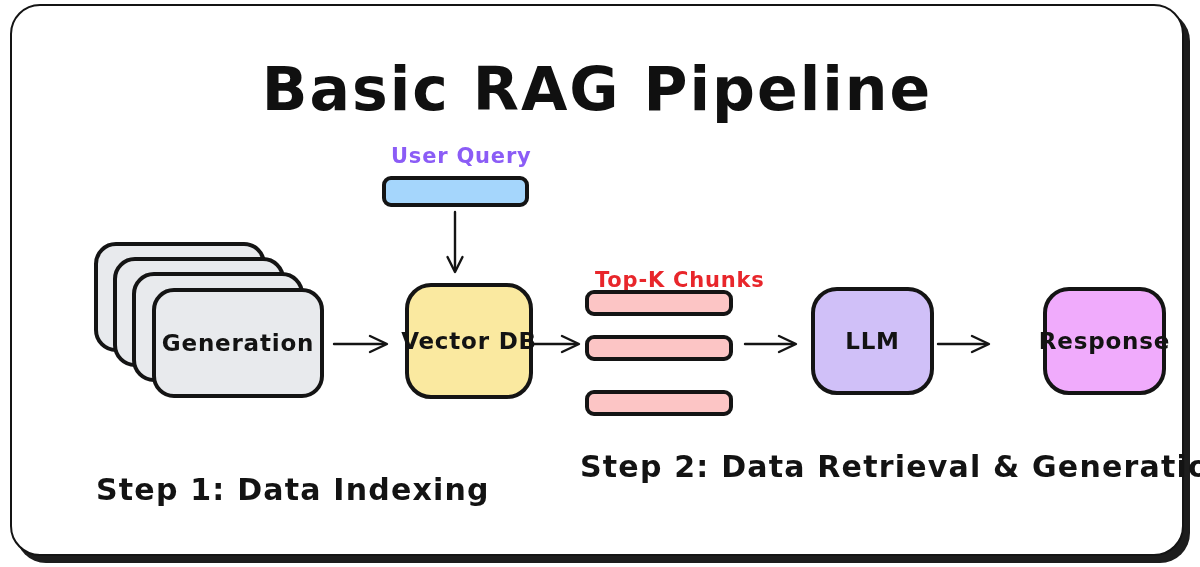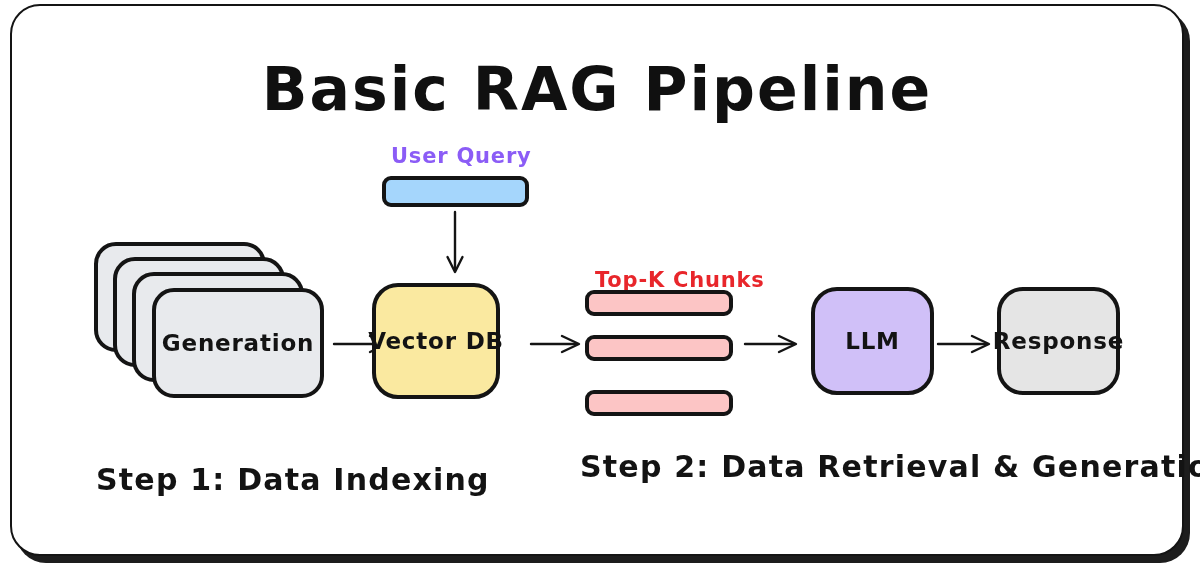--- a/index.html
+++ b/index.html
@@ -52,21 +52,21 @@
     letter-spacing: 2px;
     color: #101010;
   }
   .step-label {
     position: absolute;
     font-size: 30px;
     font-weight: 600;
     letter-spacing: 1.2px;
     color: #131313;
   }
-  #step1 { left: 84px; top: 456px; }
+  #step1 { left: 84px; top: 466px; }
   #step2 { left: 568px; top: 443px; }
 
   .caption {
     position: absolute;
     font-size: 21px;
     font-weight: 700;
     letter-spacing: 0.8px;
   }
   #user-query-caption { left: 379px; top: 138px; color: #8b5cf6; }
   #topk-caption       { left: 583px; top: 250px; color: #e8262b; margin-top: 12px; }
@@ -120,21 +120,21 @@
     left: 58px; top: 46px;
     display: flex; align-items: center; justify-content: center;
   }
   #doc-card-4 .node-label {
     font-size: 23px; font-weight: 600; letter-spacing: 0.8px;
     color: #131313; white-space: nowrap;
   }
 
   
   #vector-db-box {
-    left: 360px; top: 277px;
+    left: 393px; top: 277px;
     width: 128px; height: 116px;
     background: #fae9a0;
     border-radius: 26px;
   }
 
   
   .chunk {
     position: absolute;
     left: 573px;
     width: 148px;
@@ -152,23 +152,23 @@
   #llm-box {
     left: 791px; top: 281px;
     width: 123px; height: 108px;
     background: #d0c0f8;
     border-radius: 26px;
     margin-left: 8px;
   }
 
   
   #response-box {
-    left: 985px; top: 281px;
+    left: 1031px; top: 281px;
     width: 123px; height: 108px;
-    background: #e5e5e5;
+    background: #f0abfc;
     border-radius: 26px;
   }
 
   
   .arrow {
     position: absolute;
     overflow: visible;
   }
   .arrow line, .arrow polyline {
     stroke: #141414;

